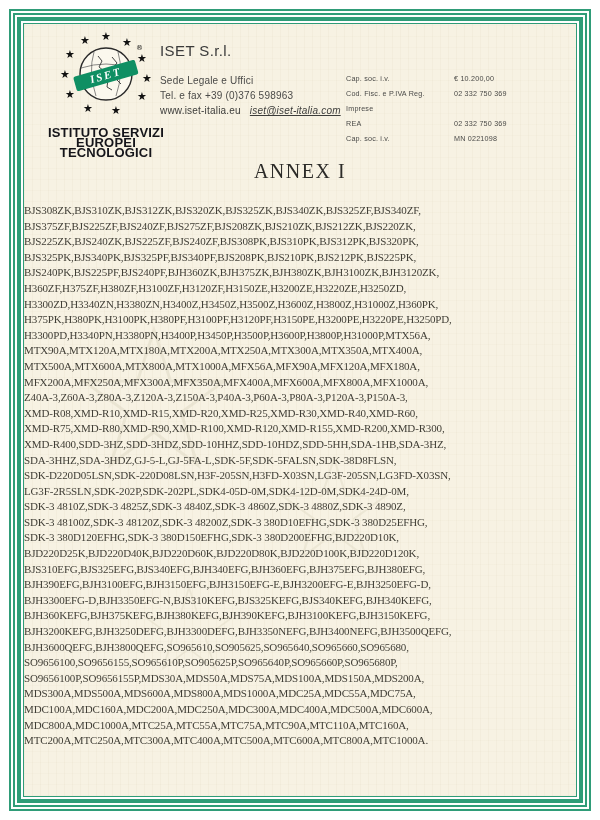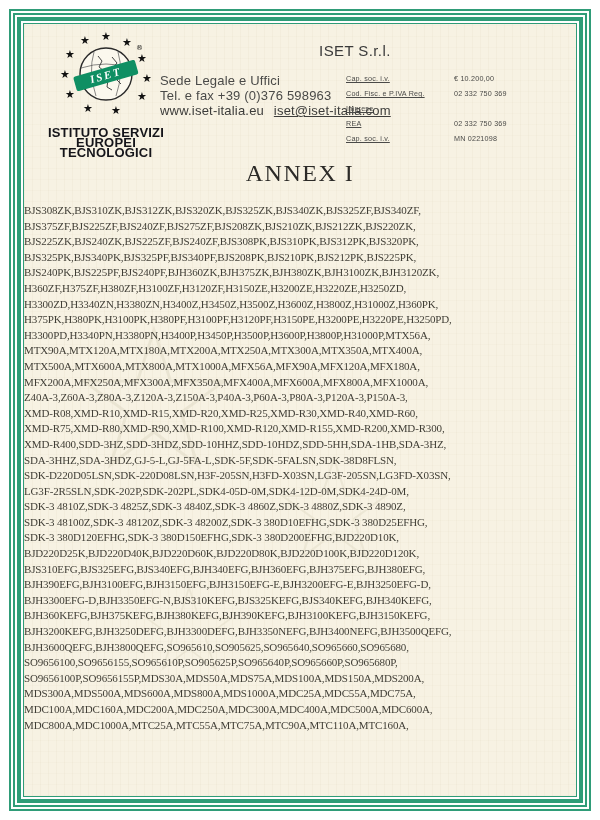--- a/index.html
+++ b/index.html
@@ -15,32 +15,32 @@
       position:relative;overflow:hidden;}
   .content{position:absolute;inset:0;}
 
   
   .wm-star{position:absolute;opacity:0.6;}
 
   
   .logo-block{position:absolute;left:22px;top:6px;width:120px;text-align:center;}
   .logo-caption{margin-top:2px;font-size:13px;font-weight:bold;line-height:10px;color:#15151a;letter-spacing:0.2px;}
   .company-block{position:absolute;left:136px;top:18px;}
-  .company-name{font-size:15px;color:#3a3a3a;letter-spacing:0.4px;margin-bottom:14px;text-align:right;}
-  .info-line{font-size:13px;color:#4a4a48;line-height:15px;letter-spacing:0.2px;}
+  .company-name{font-size:15px;color:#3a3a3a;letter-spacing:0.4px;margin-bottom:14px;}
+  .info-line{font-size:10px;color:#4a4a48;line-height:15px;letter-spacing:0.2px;}
   .link{text-decoration:none;color:#3c3c3a;}
-  .link.u{text-decoration:underline;margin-left:6px;}
+  .link.u{text-decoration:underline;margin-left:6px;font-style:italic;}
   .registry-block{position:absolute;left:322px;top:47px;width:210px;}
   .reg-row{display:flex;font-size:7.2px;color:#4a4a48;line-height:15px;letter-spacing:0.2px;}
-  .reg-label{width:108px;text-decoration:underline;}
+  .reg-label{width:108px;}
   .reg-value{width:100px;}
 
   
   .title{position:absolute;top:136px;left:0;width:100%;text-align:center;margin:0;
-         font-family:"Liberation Serif",serif;font-weight:normal;font-size:24px;
+         font-family:"Liberation Serif",serif;font-weight:normal;font-size:20px;
          letter-spacing:1.5px;color:#2c2b28;}
 
   
   .codes{position:absolute;top:179px;left:0;width:100%;text-align:left;}
   .code-line{font-family:"Liberation Serif",serif;font-size:11px;line-height:15.6px;
              color:#403e36;white-space:nowrap;letter-spacing:-0.15px;}
 </style>
 </head>
 <body>
 
@@ -157,20 +157,21 @@
               <div class="code-line">BJH390EFG,BJH3100EFG,BJH3150EFG,BJH3150EFG-E,BJH3200EFG-E,BJH3250EFG-D,</div>
               <div class="code-line">BJH3300EFG-D,BJH3350EFG-N,BJS310KEFG,BJS325KEFG,BJS340KEFG,BJH340KEFG,</div>
               <div class="code-line">BJH360KEFG,BJH375KEFG,BJH380KEFG,BJH390KEFG,BJH3100KEFG,BJH3150KEFG,</div>
               <div class="code-line">BJH3200KEFG,BJH3250DEFG,BJH3300DEFG,BJH3350NEFG,BJH3400NEFG,BJH3500QEFG,</div>
               <div class="code-line">BJH3600QEFG,BJH3800QEFG,SO965610,SO905625,SO965640,SO965660,SO965680,</div>
               <div class="code-line">SO9656100,SO9656155,SO965610P,SO905625P,SO965640P,SO965660P,SO965680P,</div>
               <div class="code-line">SO9656100P,SO9656155P,MDS30A,MDS50A,MDS75A,MDS100A,MDS150A,MDS200A,</div>
               <div class="code-line">MDS300A,MDS500A,MDS600A,MDS800A,MDS1000A,MDC25A,MDC55A,MDC75A,</div>
               <div class="code-line">MDC100A,MDC160A,MDC200A,MDC250A,MDC300A,MDC400A,MDC500A,MDC600A,</div>
               <div class="code-line">MDC800A,MDC1000A,MTC25A,MTC55A,MTC75A,MTC90A,MTC110A,MTC160A,</div>
+              <div class="code-line">MTC200A,MTC250A,MTC300A,MTC400A,MTC500A,MTC600A,MTC800A,MTC1000A.</div>
             </div>
 
           </div>
         </div>
       </div>
     </div>
   </div>
 </div>
 
 </body></html>

